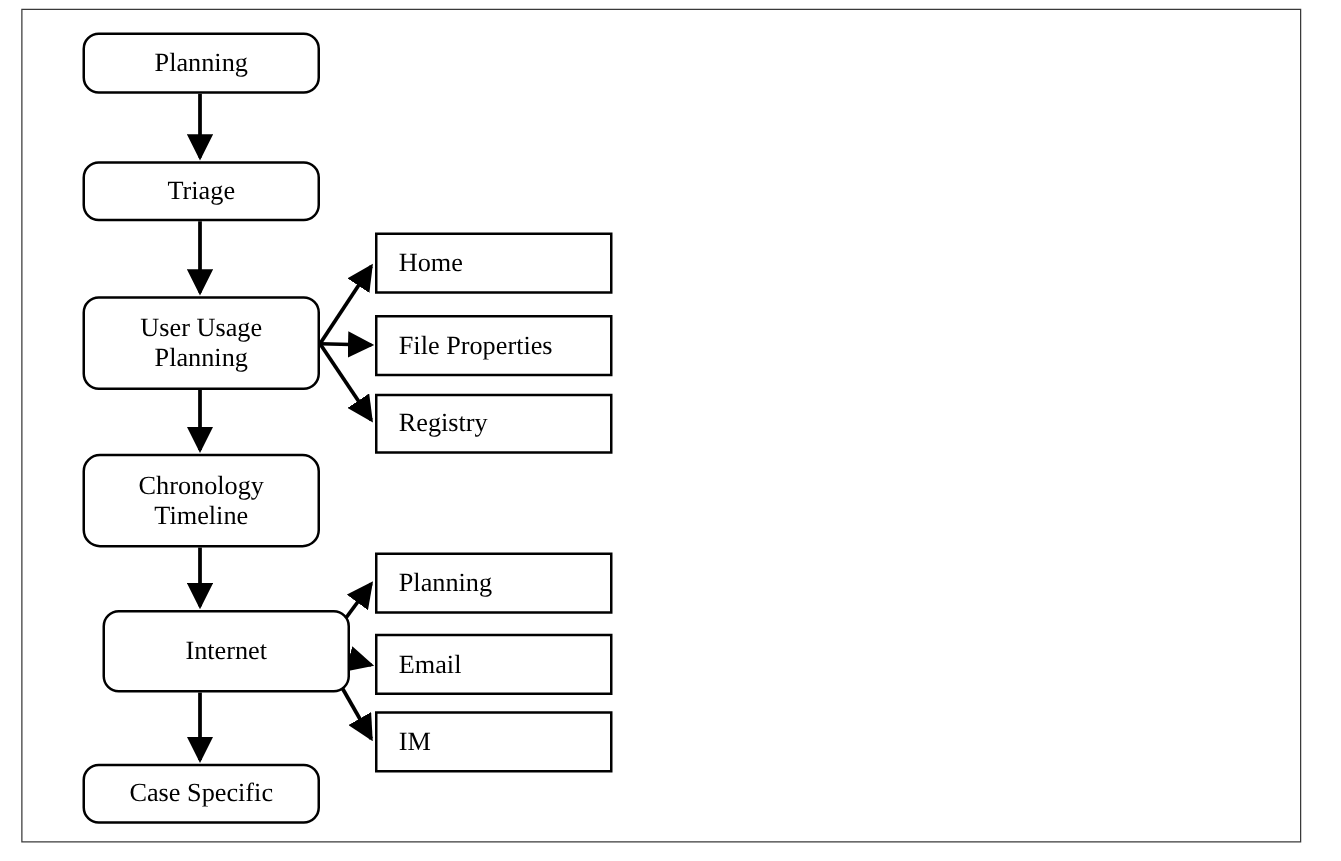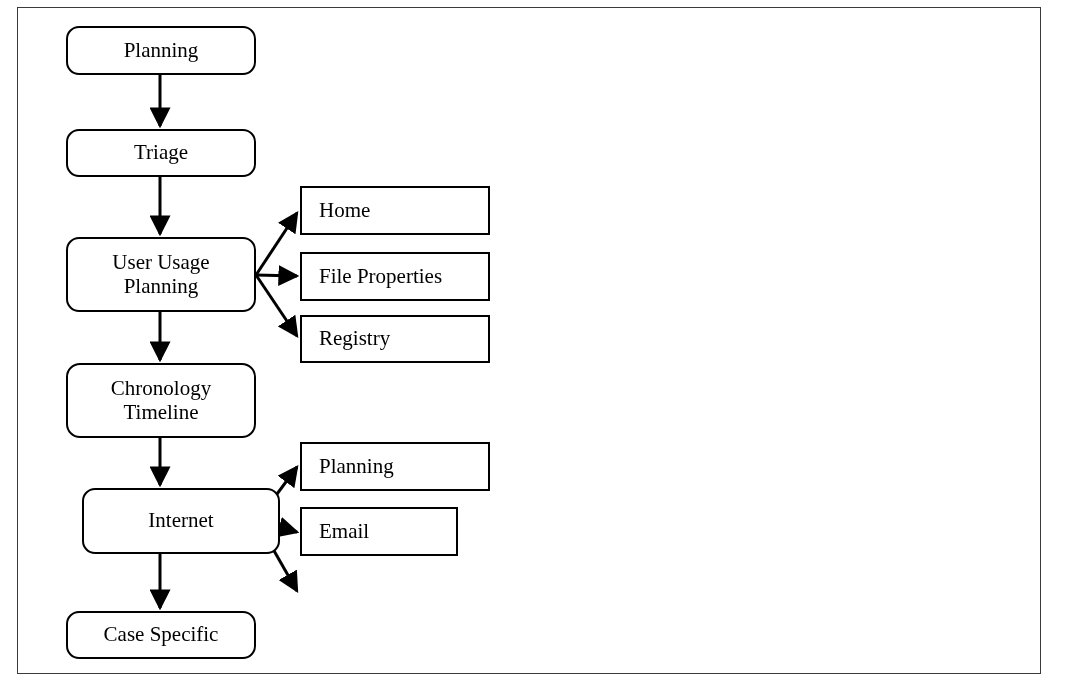--- a/index.html
+++ b/index.html
@@ -77,21 +77,21 @@
   #node-user-usage-profile  { left: 66px;  top: 237px; width: 190px; height: 75px; }
   #node-chronology-timeline { left: 66px;  top: 363px; width: 190px; height: 75px; border-radius: 14px; }
   #node-internet            { left: 66px;  top: 488px; width: 198px; height: 66px; margin-left: 16px; }
   #node-case-specific       { left: 66px;  top: 611px; width: 190px; height: 48px; }
 
   
   #node-home            { left: 300px; top: 186px; width: 190px; height: 49px; align-items: center; }
   #node-file-properties { left: 300px; top: 252px; width: 190px; height: 49px; }
   #node-registry        { left: 300px; top: 315px; width: 190px; height: 48px; font-family: Liberation Serif, serif; }
   #node-browser         { left: 300px; top: 442px; width: 190px; height: 49px; }
-  #node-email           { left: 300px; top: 507px; width: 158px; height: 49px; }
+  #node-email           { left: 300px; top: 507px; width: 190px; height: 49px; }
   #node-im              { left: 300px; top: 569px; width: 190px; height: 49px; }
 </style>
 </head>
 <body>
 
 <div id="figure-root">
 
   <div id="figure-frame"></div>
 
   <svg id="connector-layer" viewBox="0 0 1073 689" width="1073" height="689" xmlns="http://www.w3.org/2000/svg">
@@ -163,14 +163,17 @@
   </div>
 
   <div class="node artifact" id="node-browser">
     <span class="node-label">Planning</span>
   </div>
 
   <div class="node artifact" id="node-email">
     <span class="node-label">Email</span>
   </div>
 
+  <div class="node artifact" id="node-im">
+    <span class="node-label">IM</span>
+  </div>
 
 </div>
 
 </body></html>

